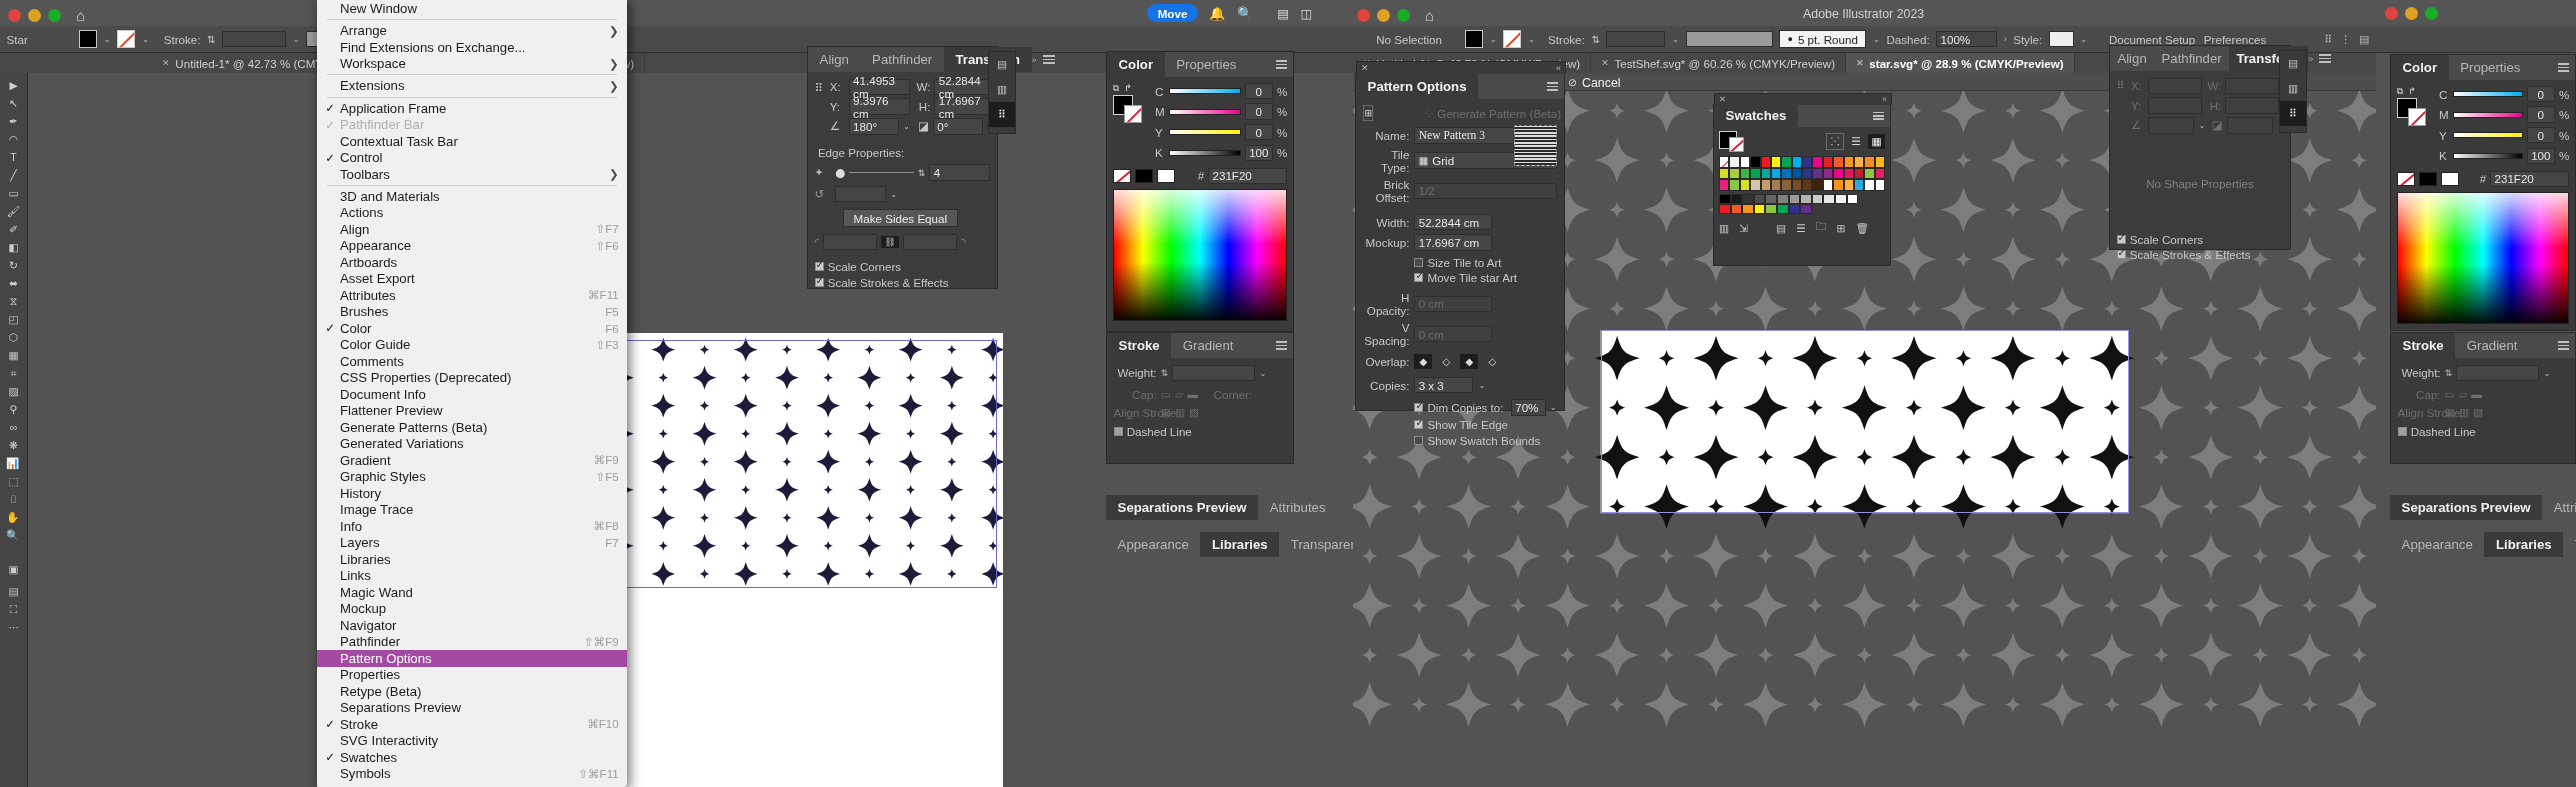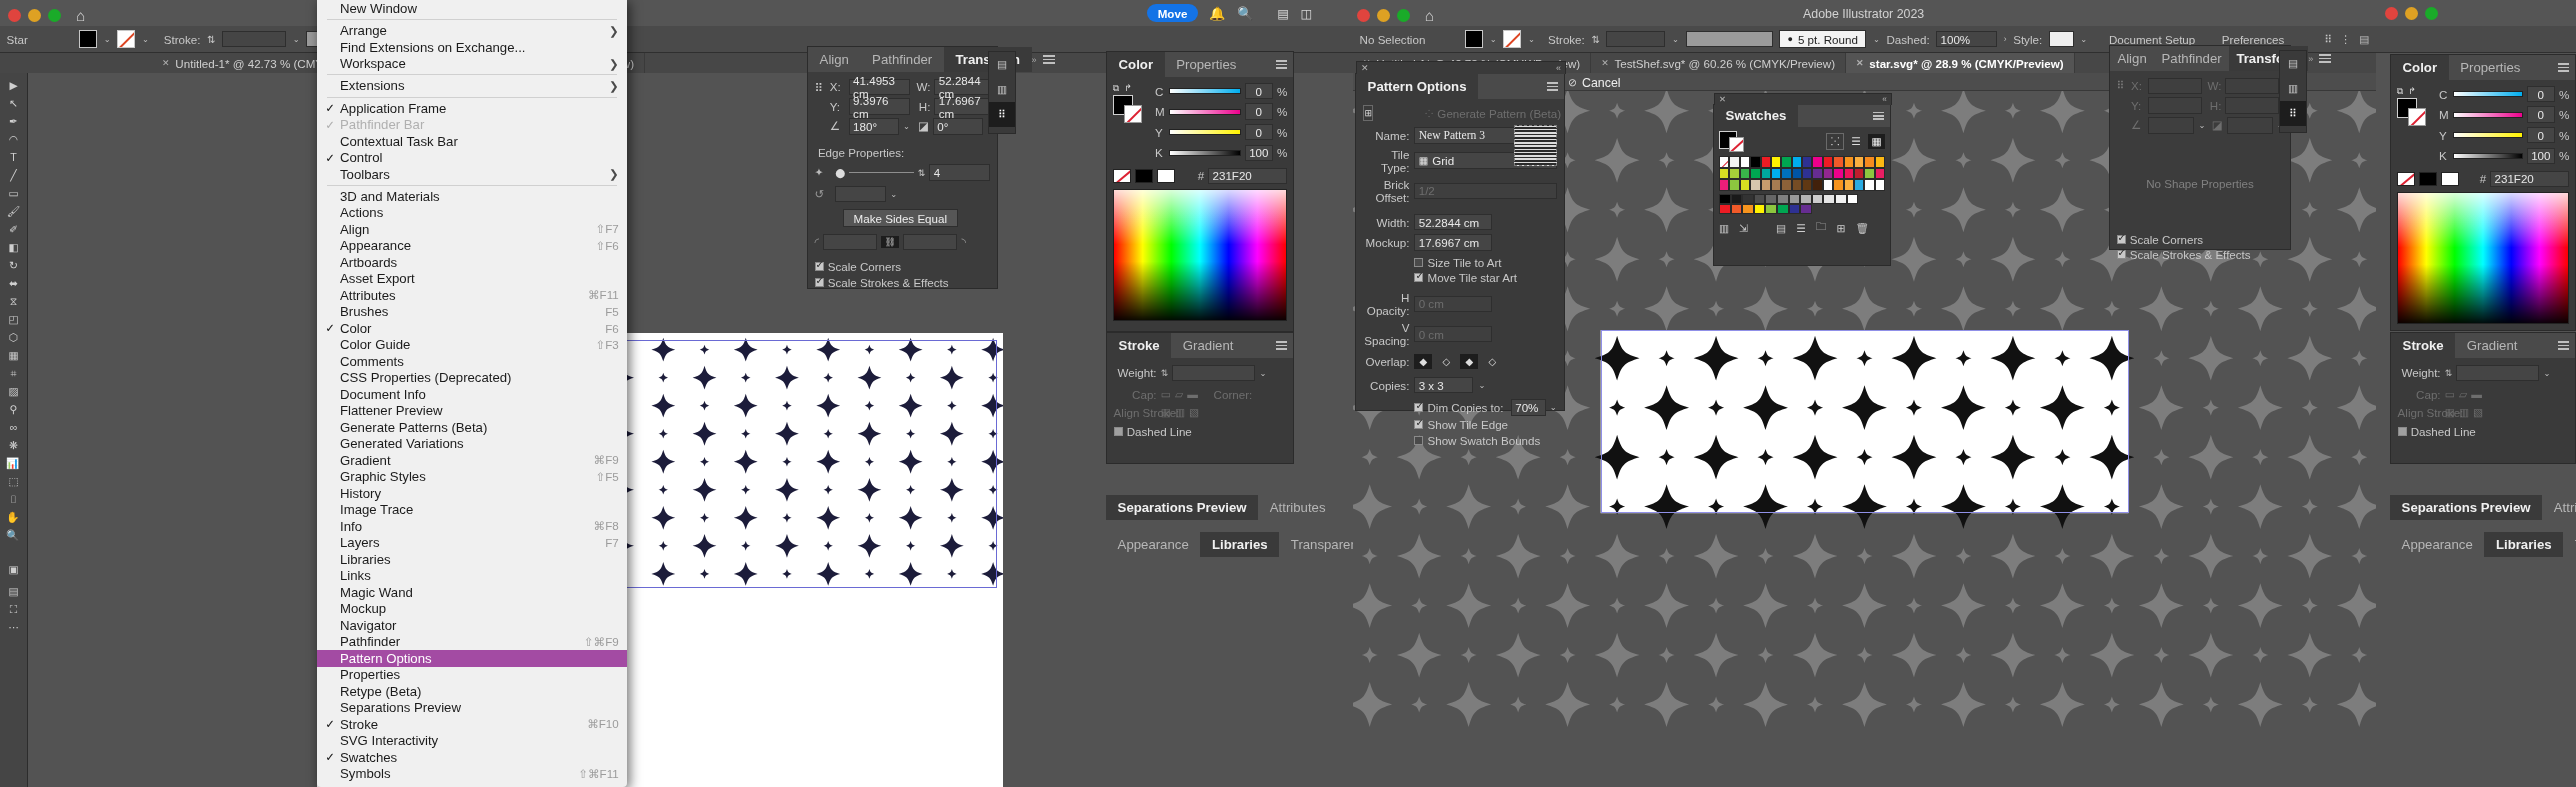--- a/index.html
+++ b/index.html
@@ -1012,21 +1012,21 @@
     </div>
     <div class="row" style="gap:0;margin-top:11.6px;">
       <div class="tab">Appearance</div>
       <div class="tab active">Libraries</div>
       <div class="tab">Transparency</div>
     </div>
   </div>
 
   <div class="abs" style="left:1353px; top:26.4px; width:1023px; height:761px; background:#535353;"></div>
 
-  <div class="abs ctrlbar" style="left:1353px; top:26.4px; width:1023px;">
+  <div class="abs ctrlbar" style="left:1353px; top:26.4px; width:1023px;text-align:center;">
     <div class="lbl" style="width:99px;">No Selection</div>
     <div class="swatchBox" style="background:#000;"></div>
     <div class="caret">⌄</div>
     <div class="swatchBox" style="background:#fff;position:relative;overflow:hidden;">
       <div style="position:absolute;left:-2.5px;top:6.6px;width:25px;height:1.7px;background:#d42;transform:rotate(-45deg);"></div>
     </div>
     <div class="caret">⌄</div>
     <div class="lbl" style="margin-left:6.6px;">Stroke:</div>
     <div style="font-size:10px;color:#ccc;">⇅</div>
     <div class="fld" style="width:59px;"></div>
@@ -1037,21 +1037,21 @@
       <span>5 pt. Round</span>
     </div>
     <div class="caret">⌄</div>
     <div class="lbl">Dashed:</div>
     <div class="fld" style="width:61px;">100%</div>
     <div class="caret">›</div>
     <div class="lbl">Style:</div>
     <div style="width:25px;height:16.5px;background:#efefef;border:0.8px solid #2e2e2e;"></div>
     <div class="caret">⌄</div>
     <div class="lbl" style="margin-left:15px;">Document Setup</div>
-    <div class="lbl" style="margin-left:20px;">Preferences</div>
+    <div class="lbl" style="margin-left:2px;">Preferences</div>
     <div class="row" style="margin-left:auto; gap:8.3px; color:#c5c5c5;">
       <span style="font-size:10.7px;">⠿</span>
       <span style="font-size:10.7px;">⋮</span>
       <span style="font-size:10.7px;">▤</span>
     </div>
   </div>
 
   <div class="abs docstrip" style="left:1353px; top:53px; width:1023px;">
     <div class="doctab">
       <span class="xmark">✕</span>

